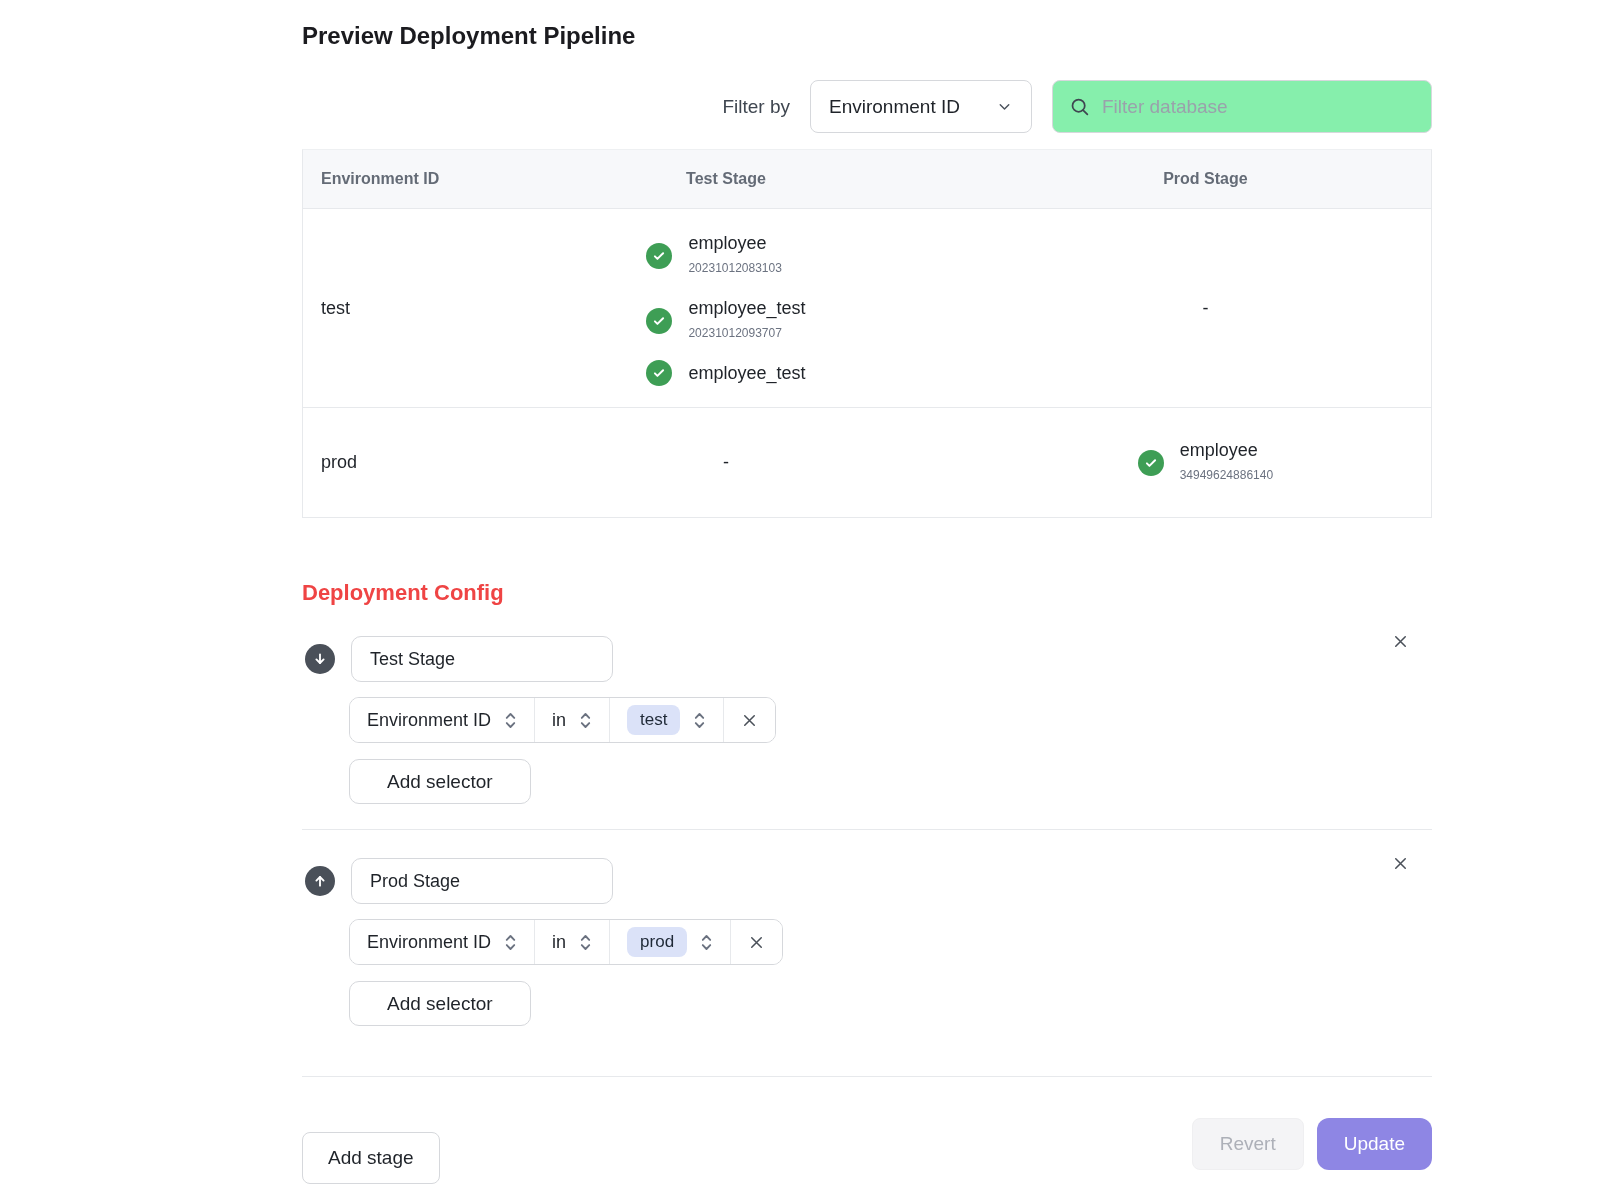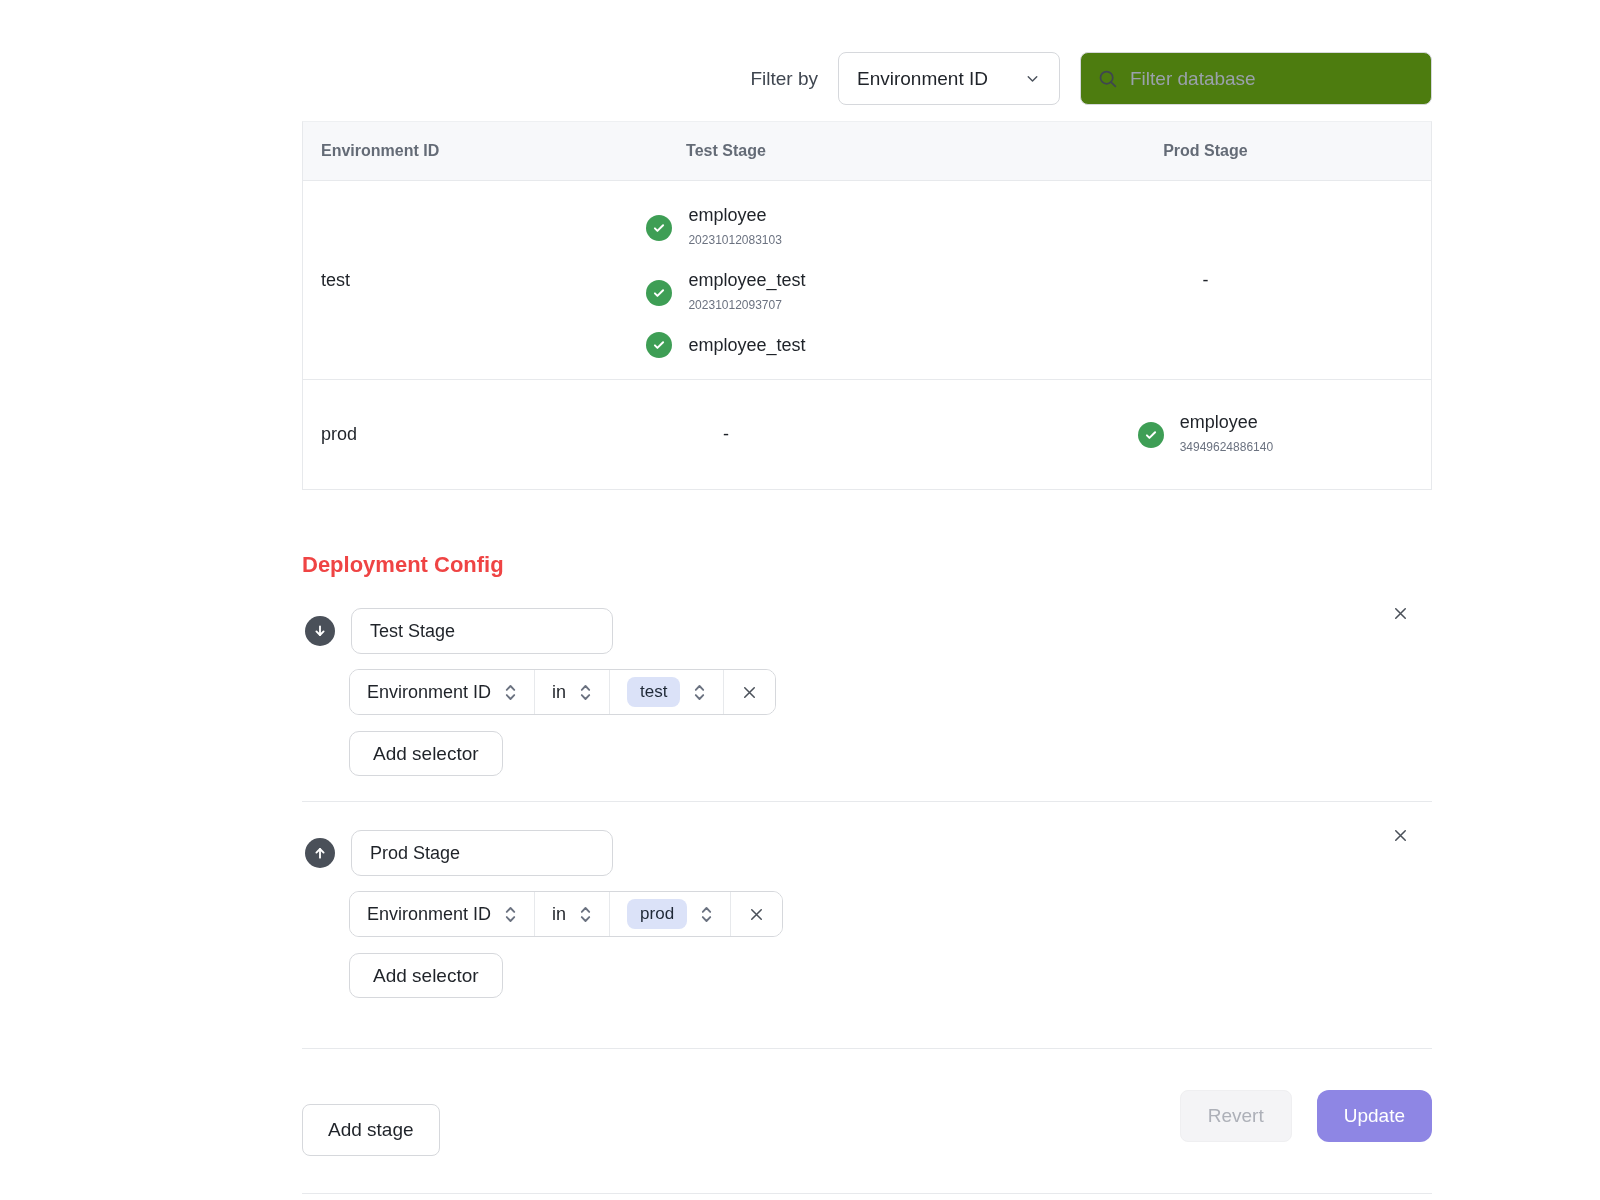--- a/index.html
+++ b/index.html
@@ -17,22 +17,22 @@
 
   
   .controls-row { margin-top: 30px; display: flex; justify-content: flex-end; align-items: center; gap: 20px; }
   .groupby-label { font-size: 19px; color: #3f4650; }
   .select-box {
     width: 222px; height: 53px; border: 1px solid #d6d8dc; border-radius: 8px;
     display: flex; align-items: center; justify-content: space-between;
     padding: 0 18px; font-size: 19px; color: #1f2329; background: #fff; cursor: pointer;
   }
   .search-box {
-    width: 352px; height: 53px; border: 1px solid #d6d8dc; border-radius: 8px;
-    display: flex; align-items: center; gap: 12px; padding: 0 16px; background: #4d7c0f;
+    width: 380px; height: 53px; border: 1px solid #d6d8dc; border-radius: 8px;
+    display: flex; align-items: center; gap: 12px; padding: 0 16px; background: #86efac;
   }
   .search-box input {
     border: none; outline: none; flex: 1; font-size: 19px; color: #1f2329;
     font-family: "Liberation Sans", sans-serif; background: transparent;
   }
   .search-box input::placeholder { color: #9aa1ab; }
 
   
   .ptable { margin-top: 16px; border: 1px solid #e7e9ec; border-top: 1px solid #eef0f2; }
   .thead, .trow { display: grid; grid-template-columns: 15% 45% 40%; }
@@ -81,43 +81,44 @@
     border: 1px solid #d6d8dc; border-radius: 10px; height: 46px; background: #fff; overflow: hidden;
   }
   .seg {
     display: flex; align-items: center; gap: 13px; padding: 0 17px;
     border-right: 1px solid #e7e9ec; font-size: 18px; color: #1f2329; background: #fff; cursor: pointer;
   }
   .seg:last-child { border-right: none; }
   .seg-x { border: none; background: #fff; padding: 0 16px; line-height: 0; cursor: pointer; }
   .badge { background: #dbe2f8; border-radius: 8px; padding: 5px 13px; font-size: 17px; color: #1f2937; }
   .add-selector {
-    display: block; margin: 16px 0 0 47px; height: 45px; padding: 0 23px;
+    display: block; margin: 16px 0 0 47px; height: 45px; padding: 0 37px;
     border: 1px solid #d6d8dc; border-radius: 10px; background: #fff;
     font-size: 18px; color: #1f2329; font-family: "Liberation Sans", sans-serif; cursor: pointer;
   }
   .icon { line-height: 0; display: inline-flex; }
 
   
   .footer-row {
     border-top: 1px solid #e7e9ec; margin-top: 25px; padding: 27px 0 0;
     display: flex; justify-content: space-between; align-items: center;
   }
   .btn { font-family: "Liberation Sans", sans-serif; font-size: 19px; cursor: pointer; }
   .add-stage { height: 52px; padding: 0 25px; border: 1px solid #d6d8dc; border-radius: 8px; background: #fff; color: #1f2329; margin-top: 28px; }
-  .footer-right { display: flex; gap: 25px; align-items: center; }
+  .footer-right { display: flex; gap: 13px; align-items: center; }
   .revert-btn { height: 52px; padding: 0 27px; border: 1px solid #efeff1; border-radius: 8px; background: #f4f4f6; color: #adb0b8; }
   .update-btn { height: 52px; padding: 0 27px; border: none; border-radius: 12px; background: #8e86e4; color: #ffffff; }
   .bottom-divider { border-top: 1px solid #e7e9ec; margin-top: 37px; }
 </style>
 </head>
 <body>
 
 <div class="page">
 
+  <div class="page-title">Preview Deployment Pipeline</div>
 
   <div class="controls-row">
     <span class="groupby-label">Filter by</span>
     <div class="select-box">
       <span>Environment ID</span>
       <span class="icon">
         <svg width="17" height="17" viewBox="0 0 24 24" fill="none" stroke="#4b525c" stroke-width="2" stroke-linecap="round" stroke-linejoin="round">
             <path d="M6 9.5l6 6 6-6"></path>
           </svg>
       </span>

